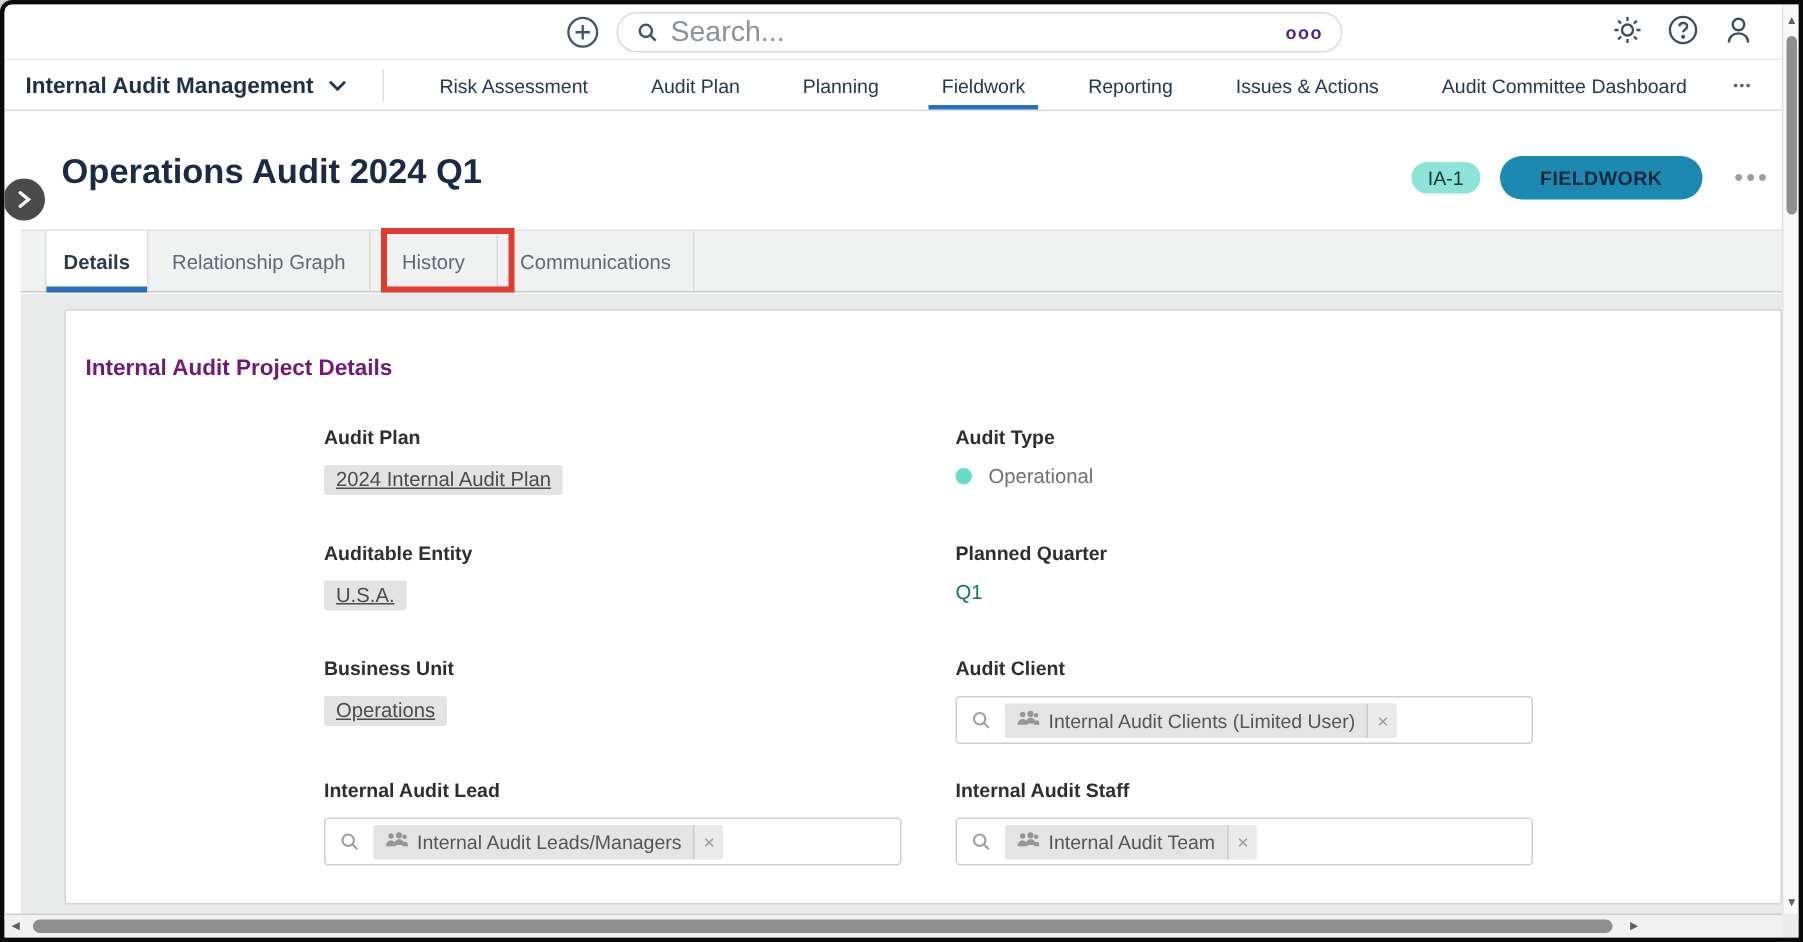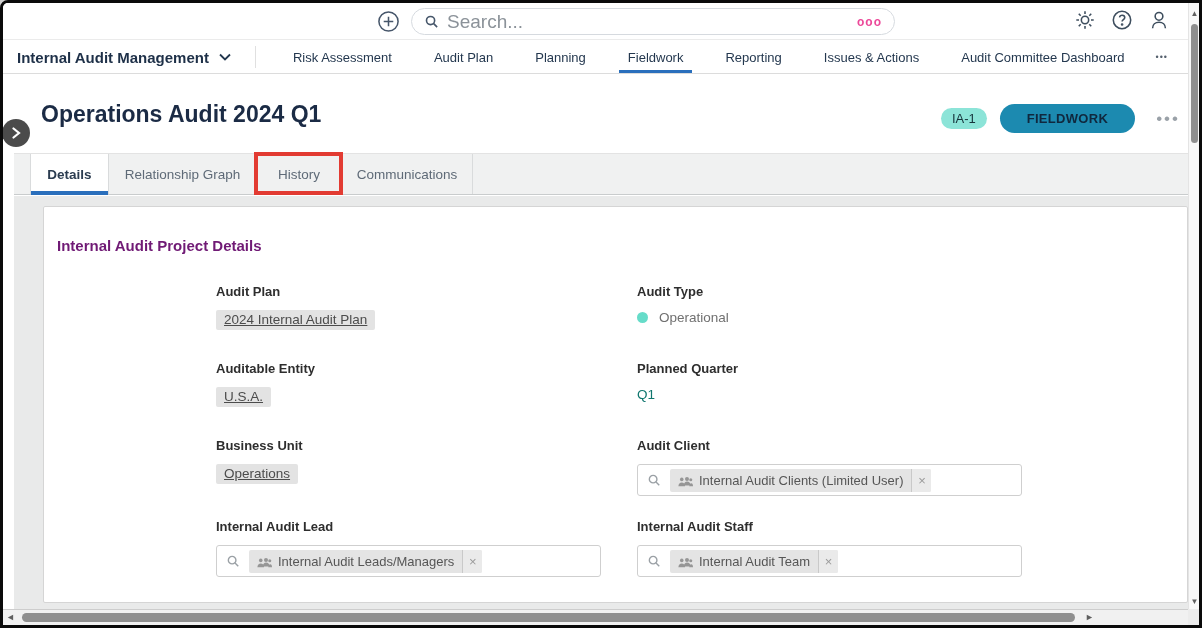--- a/index.html
+++ b/index.html
@@ -11,21 +11,21 @@
     overflow: hidden;
   }
 
   
   .topbar { position:absolute; left:0; top:0; width:1185px; height:37px; background:#fff; border-bottom:1px solid #ebebeb; }
   .topbar-center { position:absolute; left:374px; top:5px; display:flex; align-items:center; gap:11px; }
   .icon-btn { display:flex; align-items:center; justify-content:center; background:none; border:none; cursor:pointer; padding:0; }
   .search-pill { display:flex; align-items:center; width:484px; height:27px; border:1.5px solid #d6dadf; border-radius:15px; padding:0 12px; background:#fff; }
   .search-pill input { border:none; outline:none; flex:1; font-size:19px; color:#444; margin-left:8px; font-family:"Liberation Sans",sans-serif; }
   .search-pill input::placeholder { color:#8b9299; }
-  .search-shortcut { font-size:12px; color:#ec4899; letter-spacing:1px; font-weight:bold; }
+  .search-shortcut { font-size:12px; color:#4c1d95; letter-spacing:1px; font-weight:bold; }
   .topbar-right { position:absolute; right:18px; top:6px; display:flex; align-items:center; gap:15px; }
 
   
   .navbar { position:absolute; left:0; top:38px; width:1185px; height:33px; background:#fff; border-bottom:1px solid #dcdcdc; display:flex; align-items:center; }
   .app-switcher { display:flex; align-items:center; gap:10px; margin-left:14px; cursor:pointer; }
   .app-title { font-size:15px; font-weight:bold; color:#1e3048; }
   .nav-divider { width:1px; height:22px; background:#e0e0e0; margin-left:24px; }
   .nav-items { display:flex; align-items:center; height:100%; margin-left:16px; }
   .nav-item { position:relative; height:100%; display:flex; align-items:center; padding:0 21px; font-size:13px; color:#24384f; cursor:pointer; white-space:nowrap; }
   .nav-item.active { font-weight:400; }
@@ -61,21 +61,21 @@
   .frow .col2 { flex:1; }
   .gap31 { margin-bottom:31px; }
   .gap23 { margin-bottom:23px; }
   .f-label { font-size:13px; font-weight:bold; color:#2e2e2e; margin-bottom:11px; }
   .chip-link { display:inline-block; background:#e3e3e3; color:#4c4c4c; font-size:13.5px; padding:2px 8px 3px; border-radius:2px; text-decoration:underline; cursor:pointer; }
   .plain-value { font-size:13.5px; color:#0f766e; }
   .dot-value { display:flex; align-items:center; gap:11px; font-size:13.5px; color:#707070; }
   .type-dot { width:11px; height:11px; border-radius:50%; }
   .sel-input { display:flex; align-items:center; width:385px; height:32px; background:#fff; border:1px solid #cfcfcf; border-radius:3px; padding:0 6px 0 9px; cursor:text; }
   .sel-chip { display:flex; align-items:center; height:23px; background:#e4e4e4; border-radius:2px; margin-left:9px; overflow:hidden; }
-  .sel-chip .chip-body { display:flex; align-items:flex-end; gap:6px; padding:0 8px; font-size:13px; color:#565656; }
+  .sel-chip .chip-body { display:flex; align-items:flex-start; gap:6px; padding:0 8px; font-size:13px; color:#565656; }
   .sel-chip .chip-x { display:flex; align-items:center; justify-content:center; width:20px; height:100%; border-left:1px solid #c9c9c9; background:#eaeaea; color:#9a9a9a; font-size:13px; cursor:pointer; border-top:none; border-right:none; border-bottom:none; }
 
   
   .vscroll { position:absolute; right:0; top:0; width:11px; height:610px; background:#f8f8f8; border-left:1px solid #e4e4e4; }
   .vscroll .arr-up { position:absolute; top:7px; left:1px; width:9px; color:#5f5f5f; font-size:8px; line-height:8px; text-align:center; cursor:pointer; }
   .vscroll .thumb { position:absolute; top:21px; left:2px; width:7px; height:119px; background:#8f8f8f; border-radius:4px; cursor:pointer; }
   .vscroll .arr-down { position:absolute; bottom:7px; left:1px; width:9px; color:#5f5f5f; font-size:8px; line-height:8px; text-align:center; cursor:pointer; }
   .hscroll { position:absolute; left:0; bottom:0; width:1185px; height:16px; background:#f1f1f1; border-top:1px solid #cdcdcd; }
   .hscroll .arr-left { position:absolute; left:3px; top:3px; color:#5f5f5f; font-size:9px; line-height:9px; cursor:pointer; }
   .hscroll .thumb { position:absolute; left:19px; top:3px; width:1053px; height:9px; background:#8f8f8f; border-radius:5px; cursor:pointer; }
@@ -173,21 +173,21 @@
   <div class="left-strip"></div>
   <button class="collapse-toggle">
     <span>
       <svg width="9" height="12" viewBox="0 0 9 12" fill="none" stroke="#ffffff" stroke-width="2.2" stroke-linecap="round">
           <path d="M1.5 1.5 7 6 1.5 10.5"></path>
         </svg>
     </span>
   </button>
 
   <div class="tabbar">
-    <div class="tab active" style="width:79px">Details</div>
+    <div class="tab active" style="width:69px">Details</div>
     <div class="tab" style="width:148px">Relationship Graph</div>
     <div class="tab" style="width:85px">History</div>
     <div class="tab" style="width:131px">Communications</div>
   </div>
   <div class="tab-highlight"></div>
 
   <div class="content">
     <div class="card">
       <div class="card-heading">Internal Audit Project Details</div>
       <div class="form">

